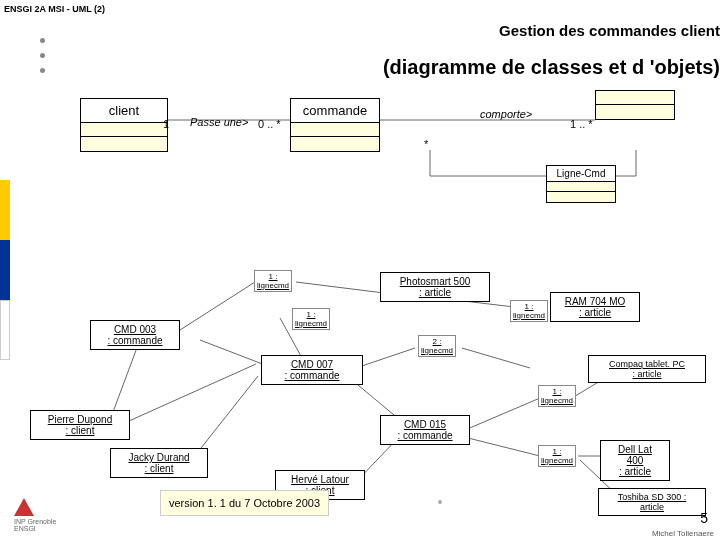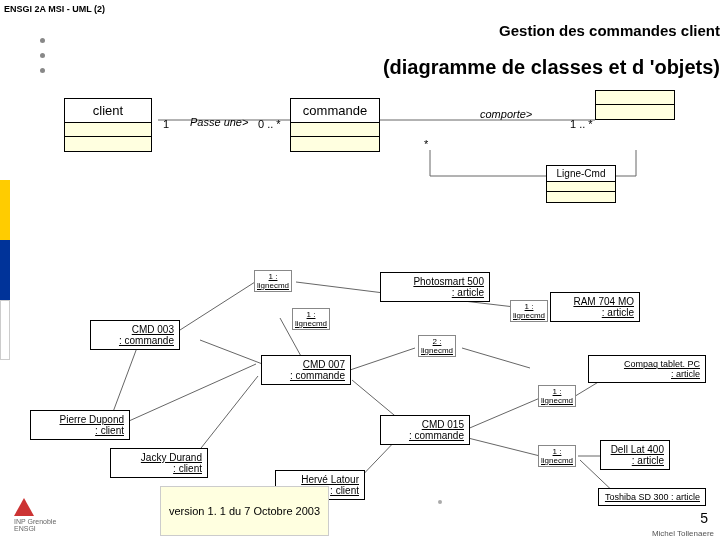--- a/index.html
+++ b/index.html
@@ -6,36 +6,36 @@
   body { font-family: Arial, sans-serif; width: 720px; height: 540px; position: relative; background: #fff; overflow: hidden; }
   .topleft { position: absolute; top: 4px; left: 4px; font-size: 9px; font-weight: bold; }
   .title1 { position: absolute; top: 22px; left: 0; width: 720px; text-align: right; font-size: 15px; font-weight: bold; }
   .title2 { position: absolute; top: 56px; left: 0; width: 720px; text-align: right; font-size: 20px; font-weight: bold; }
   .bullets { position: absolute; top: 38px; left: 40px; }
   .bullets div { width: 5px; height: 5px; background: #888; border-radius: 50%; margin-bottom: 10px; }
   .classbox { position: absolute; border: 1px solid #000; background: #ffffe0; }
   .classbox .hdr { border-bottom: 1px solid #000; text-align: center; font-size: 13px; padding: 4px 8px; background: #fff; }
   .classbox .mid { border-bottom: 1px solid #000; height: 14px; }
   .classbox .bot { height: 14px; }
-  .objbox { position: absolute; border: 1px solid #000; background: #fff; text-align: right; font-size: 10px; padding: 3px 5px; }
+  .objbox { position: absolute; border: 1px solid #000; background: #fff; text-align: center; font-size: 10px; padding: 3px 13px; }
   .objbox .u { text-decoration: underline; }
   .small { position: absolute; border: 1px solid #888; background: #fff; font-size: 8px; text-align: center; padding: 1px 2px; }
   .small .u { text-decoration: underline; }
   .lbl { position: absolute; font-size: 11px; font-style: italic; }
   .mult { position: absolute; font-size: 11px; }
   svg.lines { position: absolute; top: 0; left: 0; width: 720px; height: 540px; pointer-events: none; }
   svg.lines line { stroke: #666; stroke-width: 1; }
   .sidebar { position: absolute; top: 180px; left: 0; width: 10px; }
   .sidebar div { height: 60px; width: 10px; }
   .sb1 { background: #ffcc00; }
   .sb2 { background: #003399; }
   .sb3 { background: #fff; border: 1px solid #ccc; }
   .logo { position: absolute; bottom: 8px; left: 14px; font-size: 7px; color: #666; line-height: 1; }
   .logo .tri { width: 0; height: 0; border-left: 10px solid transparent; border-right: 10px solid transparent; border-bottom: 18px solid #cc3333; margin-bottom: 2px; }
-  .version { position: absolute; bottom: 4px; left: 160px; background: #ffffe0; border: 1px solid #ccc; padding: 18px 8px; font-size: 11px; }
+  .version { position: absolute; bottom: 24px; left: 160px; background: #ffffe0; border: 1px solid #ccc; padding: 6px 8px; font-size: 11px; }
   .page { position: absolute; bottom: 14px; right: 12px; font-size: 14px; }
   .author { position: absolute; bottom: 2px; right: 6px; font-size: 8px; color: #555; text-align: center; }
   .minidot { position: absolute; width: 4px; height: 4px; background: #aaa; border-radius: 50%; }
 </style>
 </head>
 <body>
 
 <div class="topleft">ENSGI 2A MSI - UML (2)</div>
 <div class="title1">Gestion des commandes client</div>
 <div class="title2">(diagramme de classes et d 'objets)</div>
@@ -71,21 +71,21 @@
   <line x1="578" y1="312" x2="610" y2="312"></line>
   <line x1="468" y1="438" x2="540" y2="456"></line>
   <line x1="578" y1="456" x2="610" y2="456"></line>
   <line x1="110" y1="420" x2="138" y2="345"></line>
   <line x1="120" y1="425" x2="256" y2="364"></line>
   <line x1="190" y1="462" x2="258" y2="376"></line>
   <line x1="354" y1="484" x2="400" y2="436"></line>
   <line x1="580" y1="460" x2="620" y2="498"></line>
 </svg>
 
-<div class="classbox" style="top:98px;left:64px;width:88px">
+<div class="classbox" style="top:98px;left:80px;width:88px">
   <div class="hdr">client</div>
   <div class="mid"></div>
     <div class="bot"></div>
 </div>
 <div class="classbox" style="top:98px;left:290px;width:90px">
   <div class="hdr">commande</div>
   <div class="mid"></div>
     <div class="bot"></div>
 </div>
 <div class="classbox" style="top:90px;left:595px;width:80px">
@@ -102,21 +102,21 @@
 <div class="lbl" style="top:108px;left:480px">comporte&gt;</div>
 <div class="mult" style="top:118px;left:163px">1</div>
 <div class="mult" style="top:118px;left:258px">0 .. *</div>
 <div class="mult" style="top:138px;left:424px">*</div>
 <div class="mult" style="top:118px;left:570px">1 .. *</div>
 
 <div class="objbox" style="top:320px;left:90px;width:90px">
   <div class="u">CMD 003</div>
     <div class="u">: commande</div>
 </div>
-<div class="objbox" style="top:355px;left:261px;width:90px">
+<div class="objbox" style="top:355px;left:261px;width:102px">
   <div class="u">CMD 007</div>
     <div class="u">: commande</div>
 </div>
 <div class="objbox" style="top:415px;left:380px;width:90px">
   <div class="u">CMD 015</div>
     <div class="u">: commande</div>
 </div>
 <div class="objbox" style="top:410px;left:30px;width:100px">
   <div class="u">Pierre Dupond</div>
     <div class="u">: client</div>

